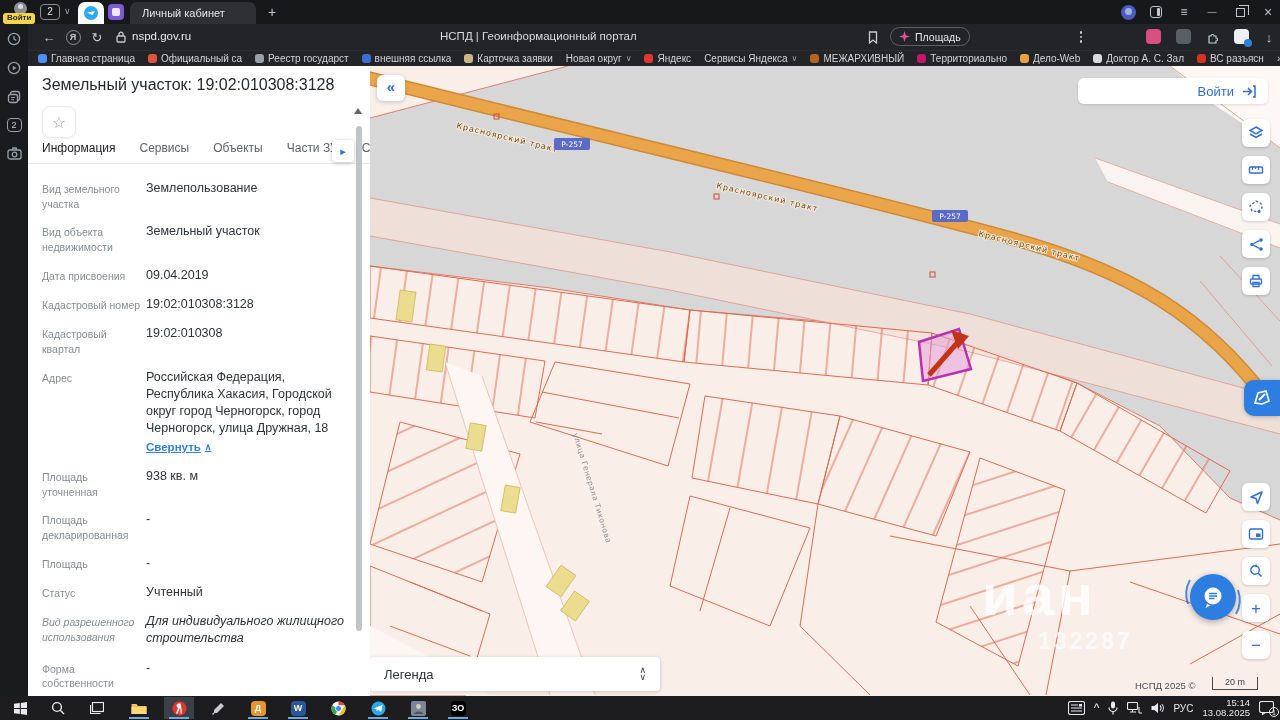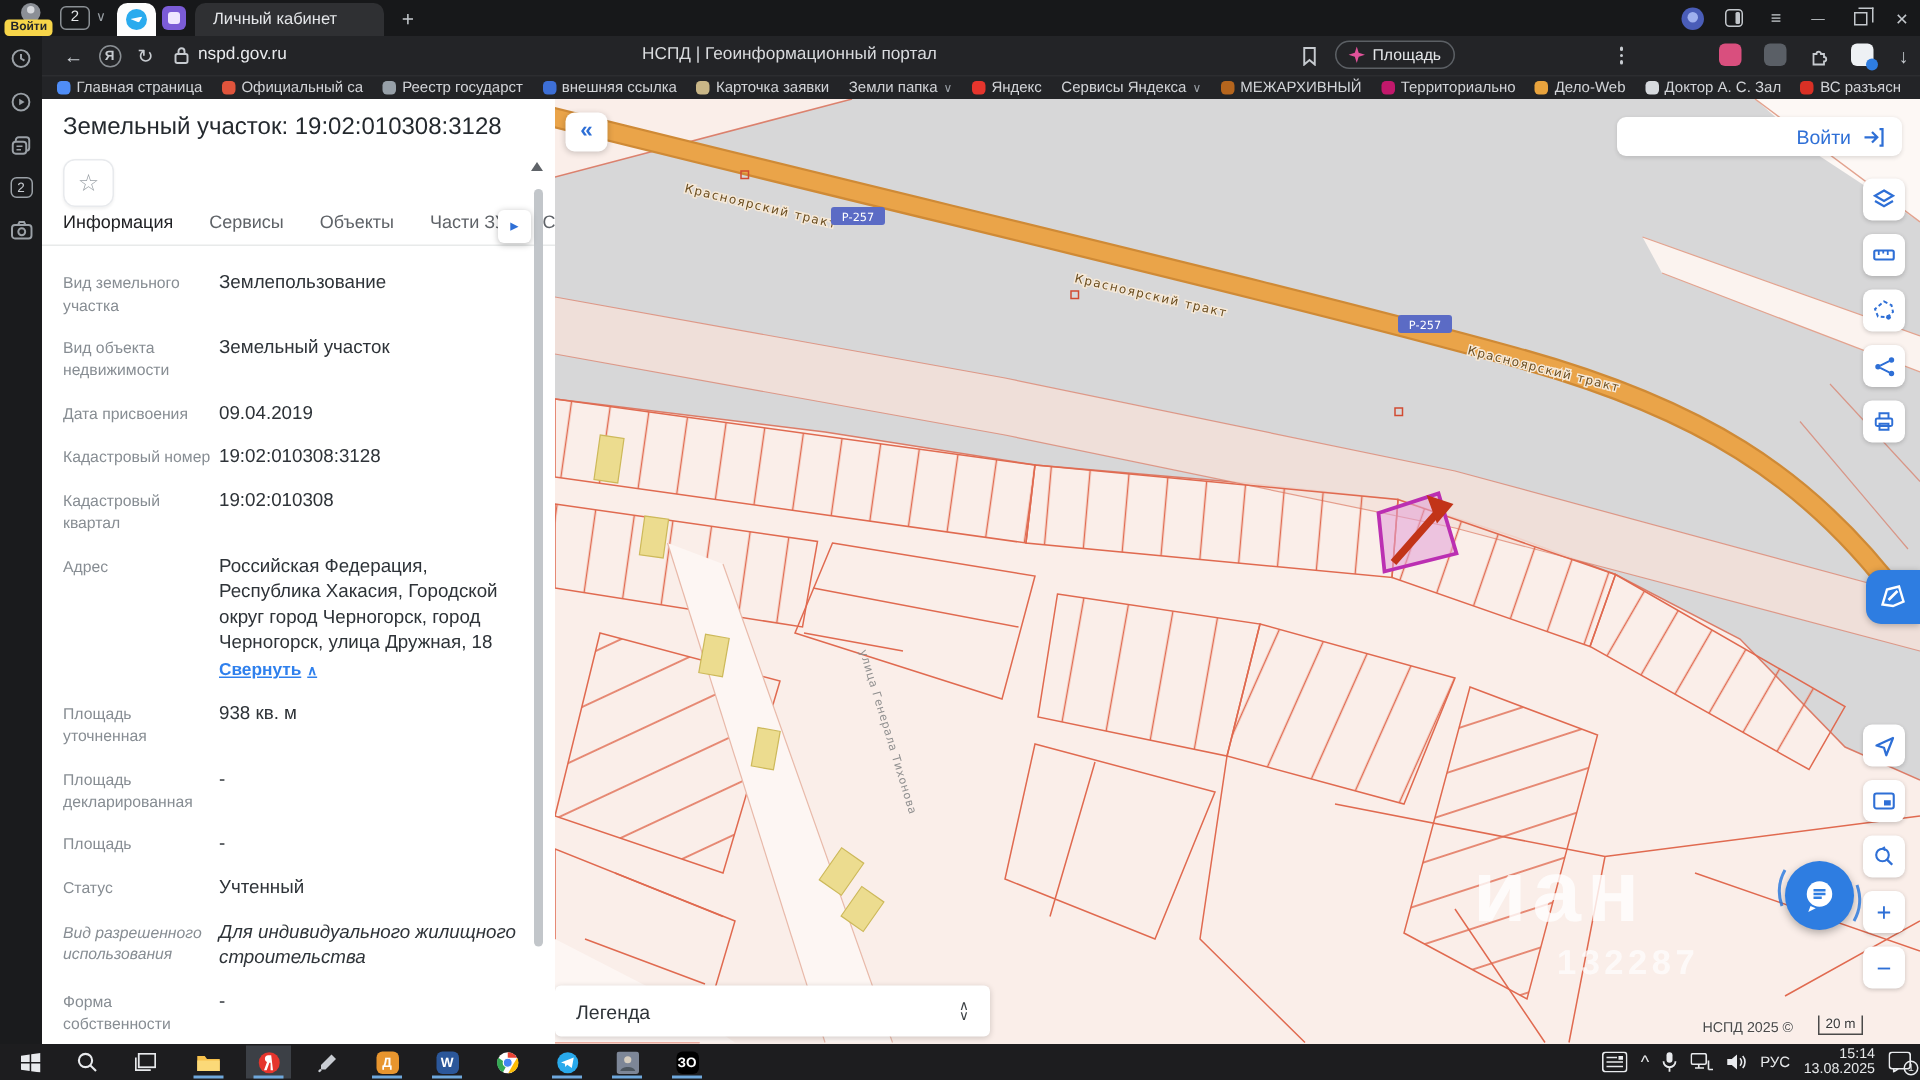--- a/index.html
+++ b/index.html
@@ -29,21 +29,21 @@
   .panels-ico { width:12px; height:12px; border:1.3px solid #c3c7cc; border-radius:3px; position:relative; }
   .panels-ico:after{ content:""; position:absolute; right:1px; top:1px; bottom:1px; width:3px; background:#c3c7cc; border-radius:1px; }
   .restore-ico { width:9px; height:9px; border:1.2px solid #c3c7cc; position:relative; }
   .restore-ico:after{ content:""; position:absolute; left:2px; top:-4px; width:9px; height:9px; border:1.2px solid #c3c7cc; border-bottom:none; border-left:none; }
 
   
   .addressbar { position:absolute; left:28px; top:24px; width:1252px; height:26px; background:#232427; }
   .ab-ico { position:absolute; top:4px; width:18px; height:18px; display:flex; align-items:center; justify-content:center; color:#c7cbd0; font-size:13px; }
   .ya-circle { border:1.4px solid #8a8f94; border-radius:50%; width:15px; height:15px; font-size:9px; color:#c7cbd0; text-align:center; line-height:13px; font-weight:bold; }
   .url-text { position:absolute; left:104px; top:6px; color:#e8eaed; font-size:11.5px; }
-  .page-title { position:absolute; left:400px; top:6px; color:#d9dbde; font-size:11.5px; }
+  .page-title { position:absolute; left:412px; top:6px; color:#d9dbde; font-size:11.5px; }
   .ask-pill { position:absolute; left:862px; top:3px; height:19px; border:1px solid #5c6065; border-radius:11px; display:flex; align-items:center; gap:5px; padding:0 8px; color:#e4e6e9; font-size:10.5px; }
   .dots-v { display:inline-flex; flex-direction:column; gap:2px; }
   .dots-v i { width:2.5px; height:2.5px; background:#c7cbd0; border-radius:50%; }
   .ext { position:absolute; top:5px; width:15px; height:15px; border-radius:4px; }
 
   
   .bookmarksbar { position:absolute; left:28px; top:50px; width:1252px; height:16px; background:#232427; border-top:1px solid #2c2d30; display:flex; align-items:center; gap:13px; padding:0 10px; white-space:nowrap; overflow:hidden; }
   .bm { display:inline-flex; align-items:center; gap:4px; color:#d2d4d8; font-size:10px; }
   .bm .dot { width:9px; height:9px; border-radius:3px; flex:none; }
   .bm .car { color:#9aa0a6; font-size:8px; }
@@ -80,21 +80,21 @@
   .tool-btn { width:28px; height:28px; background:#fff; border-radius:6px; box-shadow:0 1px 3px rgba(0,0,0,.18); display:flex; align-items:center; justify-content:center; }
   .pen-btn { position:absolute; right:0; top:314px; width:36px; height:36px; background:#2e7de1; border-radius:10px 0 0 10px; display:flex; align-items:center; justify-content:center; box-shadow:0 1px 4px rgba(0,0,0,.25); }
   .tools2 { position:absolute; right:10px; top:417px; display:flex; flex-direction:column; gap:9px; }
   .zoomtxt { color:#2e6fd6; font-size:17px; line-height:1; }
   .fab { position:absolute; left:820px; top:508px; width:46px; height:46px; border-radius:50%; background:#2e7de1; display:flex; align-items:center; justify-content:center; box-shadow:0 2px 6px rgba(0,0,0,.3); }
   .fab-rings { position:absolute; left:812px; top:500px; width:62px; height:62px; }
   .legendbar { position:absolute; left:0; bottom:5px; width:290px; height:34px; background:#fff; border-radius:4px; box-shadow:0 1px 4px rgba(0,0,0,.18); display:flex; align-items:center; justify-content:space-between; padding:0 14px; }
   .legend-title { font-size:13px; color:#2e3338; }
   .legend-chevrons { display:flex; flex-direction:column; line-height:7px; color:#3c4043; font-size:9px; text-align:center; }
   .attribution { position:absolute; left:765px; top:614px; font-size:9.5px; color:#4a4a4a; text-shadow:0 0 2px #fff; }
-  .scalebar { position:absolute; left:842px; top:611px; width:30px; height:13px; border-left:1.3px solid #4a4a4a; border-right:1.3px solid #4a4a4a; border-bottom:1.3px solid #4a4a4a; font-size:9px; color:#3a3a3a; text-align:center; line-height:11px; text-shadow:0 0 2px #fff; }
+  .scalebar { position:absolute; left:842px; top:611px; width:46px; height:13px; border-left:1.3px solid #4a4a4a; border-right:1.3px solid #4a4a4a; border-bottom:1.3px solid #4a4a4a; font-size:9px; color:#3a3a3a; text-align:center; line-height:11px; text-shadow:0 0 2px #fff; }
   .watermark { position:absolute; left:612px; top:495px; color:#fff; opacity:.8; font-size:58px; letter-spacing:4px; font-weight:bold; pointer-events:none; }
   .watermark-digits { position:absolute; left:668px; top:562px; color:#fff; opacity:.7; font-size:23px; letter-spacing:3px; font-weight:bold; pointer-events:none; }
 
   
   .taskbar { position:absolute; left:0; top:696px; width:1280px; height:24px; background:#1d1d1f; }
   .tk { position:absolute; top:1px; width:30px; height:22px; display:flex; align-items:center; justify-content:center; }
   .tk.active { background:#3c4046; }
   .runbar { position:absolute; bottom:0; left:5px; width:20px; height:2px; background:#6fa8dc; }
   .tray { position:absolute; right:2px; top:0; height:24px; display:flex; align-items:center; gap:9px; color:#e6e8ea; }
   .tray-txt { font-size:10px; }
@@ -196,21 +196,21 @@
       </span>
     <span class="bm">
         <span class="dot" style="background: rgb(61, 111, 214);"></span>
         <span>внешняя ссылка</span>
       </span>
     <span class="bm">
         <span class="dot" style="background: rgb(201, 182, 135);"></span>
         <span>Карточка заявки</span>
       </span>
     <span class="bm">
-        <span>Земли папка</span>
+        <span>Новая округ</span>
         <span class="car">∨</span>
       </span>
     <span class="bm">
         <span class="dot" style="background: rgb(229, 53, 45);"></span>
         <span>Яндекс</span>
       </span>
     <span class="bm">
         <span>Сервисы Яндекса</span>
         <span class="car">∨</span>
       </span>

